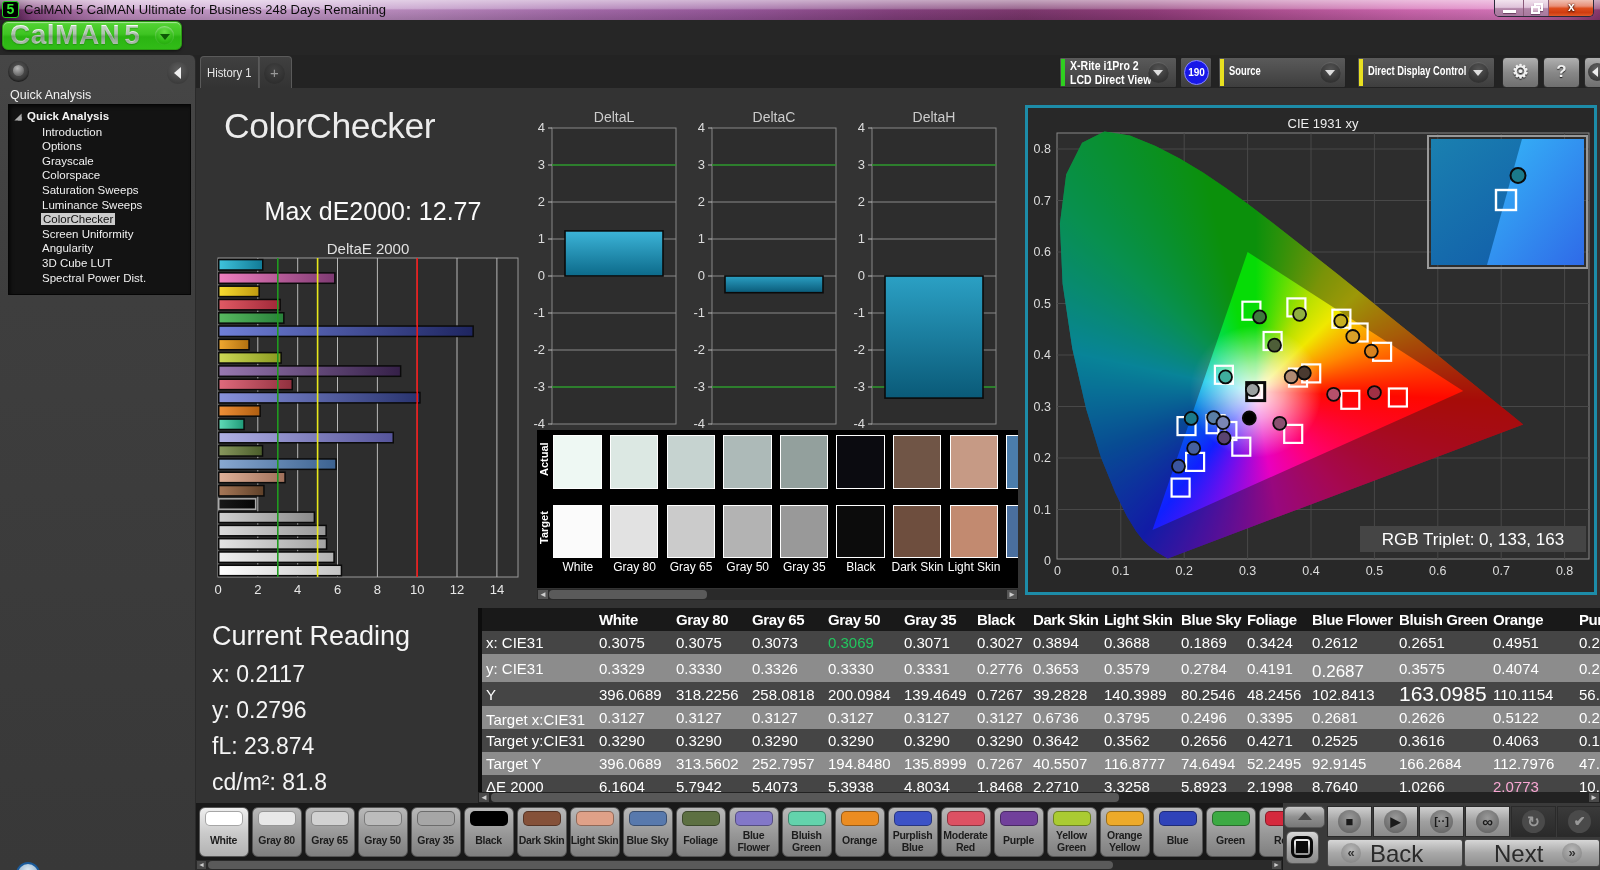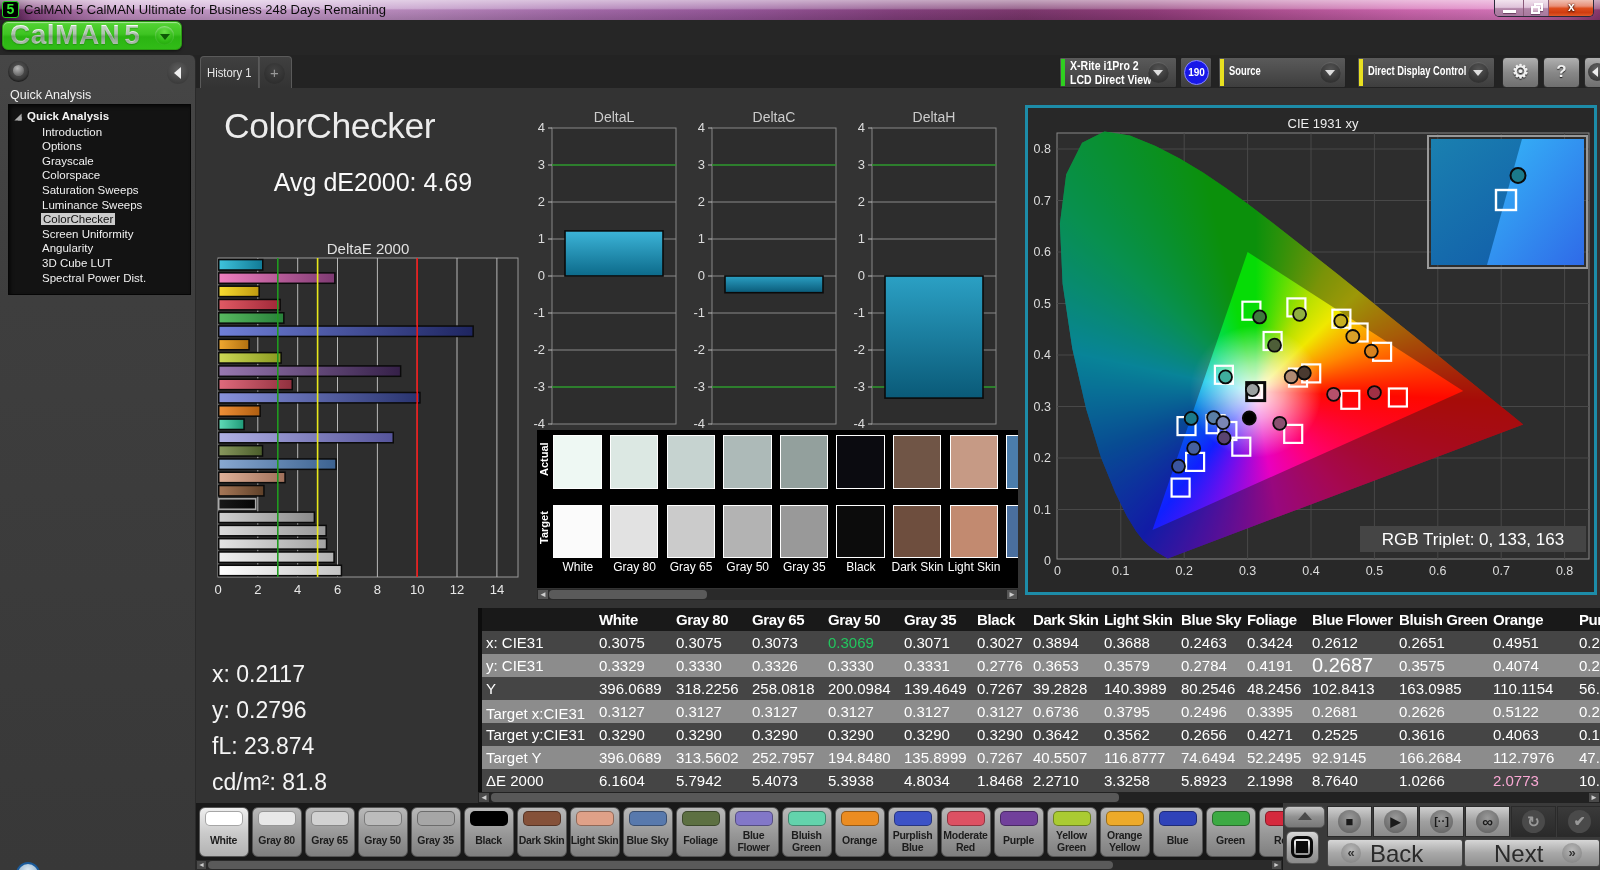--- a/index.html
+++ b/index.html
@@ -97,21 +97,21 @@
 <div class="abs" style="left:42px;top:198.49999999999997px;font-size:11.5px;color:#f0f0f0;">Luminance Sweeps</div>
 <div class="abs" style="left:41px;top:213.09999999999997px;font-size:11.5px;color:#111;background:#ccc;padding:0 2px;">ColorChecker</div>
 <div class="abs" style="left:42px;top:227.69999999999996px;font-size:11.5px;color:#f0f0f0;">Screen Uniformity</div>
 <div class="abs" style="left:42px;top:242.29999999999995px;font-size:11.5px;color:#f0f0f0;">Angularity</div>
 <div class="abs" style="left:42px;top:256.9px;font-size:11.5px;color:#f0f0f0;">3D Cube LUT</div>
 <div class="abs" style="left:42px;top:271.5px;font-size:11.5px;color:#f0f0f0;">Spectral Power Dist.</div>
 
 <div class="abs" style="left:16px;top:862px;width:24px;height:24px;border-radius:50%;background:radial-gradient(circle at 50% 30%,#dce8f2,#9ab8d0 60%,#7a98b8);border:2px solid #1a5a9a;"></div>
 
 <div class="abs" style="left:224px;top:106px;font-size:35.5px;letter-spacing:-0.5px;color:#ececec;">ColorChecker</div>
-<div class="abs" style="left:218px;top:168px;width:310px;text-align:center;font-size:25px;color:#fafafa;">Avg dE2000: 4.69</div>
+<div class="abs" style="left:218px;top:197px;width:310px;text-align:center;font-size:25px;color:#fafafa;">Max dE2000: 12.77</div>
 <div class="abs" style="left:218px;top:240px;width:300px;text-align:center;font-size:15px;color:#e0e0e0;">DeltaE 2000</div>
 
 <svg class="abs" style="left:195px;top:250px;" width="345" height="350" viewBox="0 0 345 350">
       <rect x="23" y="8" width="300" height="319" fill="#2d2d2d" stroke="#999" stroke-width="1"></rect>
       <line x1="62.8" y1="8" x2="62.8" y2="327" stroke="#b8b8b8" stroke-width="1"></line>
       <line x1="102.7" y1="8" x2="102.7" y2="327" stroke="#b8b8b8" stroke-width="1"></line>
       <line x1="142.5" y1="8" x2="142.5" y2="327" stroke="#b8b8b8" stroke-width="1"></line>
       <line x1="182.4" y1="8" x2="182.4" y2="327" stroke="#b8b8b8" stroke-width="1"></line>
       <line x1="222.2" y1="8" x2="222.2" y2="327" stroke="#b8b8b8" stroke-width="1"></line>
       <line x1="262.0" y1="8" x2="262.0" y2="327" stroke="#b8b8b8" stroke-width="1"></line>
@@ -480,20 +480,21 @@
       </defs>
       <rect x="403" y="31" width="159" height="132" fill="none" stroke="#999" stroke-width="2"></rect>
       <g clip-path="url(#insclip)">
         <rect x="406" y="34" width="153" height="126" fill="url(#insL)"></rect>
         <polygon points="497,34 559,34 559,160 462,160" fill="url(#insR)"></polygon>
       </g>
       <circle cx="493" cy="70.5" r="7.5" fill="#1b7a8a" stroke="#0a0a0a" stroke-width="2"></circle>
       <rect x="471" y="85" width="20" height="20" fill="none" stroke="#fff" stroke-width="2.4"></rect>
     </svg>
 
+<div class="abs" style="left:212px;top:621px;font-size:27px;color:#f5f5f5;">Current Reading</div>
 <div class="abs" style="left:212px;top:661px;font-size:23px;color:#f5f5f5;">x: 0.2117</div>
 <div class="abs" style="left:212px;top:697px;font-size:23px;color:#f5f5f5;">y: 0.2796</div>
 <div class="abs" style="left:212px;top:733px;font-size:23px;color:#f5f5f5;">fL: 23.874</div>
 <div class="abs" style="left:212px;top:769px;font-size:23px;color:#f5f5f5;">cd/m²: 81.8</div>
 
 <div class="abs" style="left:478px;top:608px;width:1122px;height:184px;overflow:hidden;">
       <table style="border-collapse:collapse;table-layout:fixed;width:1147px;font-family:'Liberation Sans',sans-serif;">
         <colgroup>
           <col style="width:117px">
           <col style="width:77px">
@@ -532,58 +533,58 @@
           <tr style="height:23px;background:#454545;">
             <td style="color:#fff;font-size:15px;padding:0 0 0 8px;white-space:nowrap;overflow:hidden;">x: CIE31</td>
             <td style="color:#fff;font-size:15px;padding:0 0 0 4px;white-space:nowrap;overflow:hidden;">0.3075</td>
             <td style="color:#fff;font-size:15px;padding:0 0 0 4px;white-space:nowrap;overflow:hidden;">0.3075</td>
             <td style="color:#fff;font-size:15px;padding:0 0 0 4px;white-space:nowrap;overflow:hidden;">0.3073</td>
             <td style="color:#22c55e;font-size:15px;padding:0 0 0 4px;white-space:nowrap;overflow:hidden;">0.3069</td>
             <td style="color:#fff;font-size:15px;padding:0 0 0 4px;white-space:nowrap;overflow:hidden;">0.3071</td>
             <td style="color:#fff;font-size:15px;padding:0 0 0 4px;white-space:nowrap;overflow:hidden;">0.3027</td>
             <td style="color:#fff;font-size:15px;padding:0 0 0 4px;white-space:nowrap;overflow:hidden;">0.3894</td>
             <td style="color:#fff;font-size:15px;padding:0 0 0 4px;white-space:nowrap;overflow:hidden;">0.3688</td>
-            <td style="color:#fff;font-size:15px;padding:0 0 0 4px;white-space:nowrap;overflow:hidden;">0.2463</td>
+            <td style="color:#fff;font-size:15px;padding:0 0 0 4px;white-space:nowrap;overflow:hidden;">0.1869</td>
             <td style="color:#fff;font-size:15px;padding:0 0 0 4px;white-space:nowrap;overflow:hidden;">0.3424</td>
             <td style="color:#fff;font-size:15px;padding:0 0 0 4px;white-space:nowrap;overflow:hidden;">0.2612</td>
             <td style="color:#fff;font-size:15px;padding:0 0 0 4px;white-space:nowrap;overflow:hidden;">0.2651</td>
             <td style="color:#fff;font-size:15px;padding:0 0 0 4px;white-space:nowrap;overflow:hidden;">0.4951</td>
             <td style="color:#fff;font-size:15px;padding:0 0 0 4px;white-space:nowrap;overflow:hidden;">0.21</td>
           </tr>
           <tr style="height:23px;background:#8c8c8c;">
             <td style="color:#fff;font-size:15px;padding:0 0 0 8px;white-space:nowrap;overflow:hidden;">y: CIE31</td>
             <td style="color:#fff;font-size:15px;padding:0 0 0 4px;white-space:nowrap;overflow:hidden;">0.3329</td>
             <td style="color:#fff;font-size:15px;padding:0 0 0 4px;white-space:nowrap;overflow:hidden;">0.3330</td>
             <td style="color:#fff;font-size:15px;padding:0 0 0 4px;white-space:nowrap;overflow:hidden;">0.3326</td>
             <td style="color:#fff;font-size:15px;padding:0 0 0 4px;white-space:nowrap;overflow:hidden;">0.3330</td>
             <td style="color:#fff;font-size:15px;padding:0 0 0 4px;white-space:nowrap;overflow:hidden;">0.3331</td>
             <td style="color:#fff;font-size:15px;padding:0 0 0 4px;white-space:nowrap;overflow:hidden;">0.2776</td>
             <td style="color:#fff;font-size:15px;padding:0 0 0 4px;white-space:nowrap;overflow:hidden;">0.3653</td>
             <td style="color:#fff;font-size:15px;padding:0 0 0 4px;white-space:nowrap;overflow:hidden;">0.3579</td>
             <td style="color:#fff;font-size:15px;padding:0 0 0 4px;white-space:nowrap;overflow:hidden;">0.2784</td>
             <td style="color:#fff;font-size:15px;padding:0 0 0 4px;white-space:nowrap;overflow:hidden;">0.4191</td>
-            <td style="color:#fff;font-size:20px;padding:0 0 0 4px;white-space:nowrap;overflow:hidden;margin-left:36px;">0.2687</td>
+            <td style="color:#fff;font-size:17px;padding:8px 0 0 4px;white-space:nowrap;overflow:hidden;margin-left:36px;">0.2687</td>
             <td style="color:#fff;font-size:15px;padding:0 0 0 4px;white-space:nowrap;overflow:hidden;">0.3575</td>
             <td style="color:#fff;font-size:15px;padding:0 0 0 4px;white-space:nowrap;overflow:hidden;">0.4074</td>
             <td style="color:#fff;font-size:15px;padding:0 0 0 4px;white-space:nowrap;overflow:hidden;">0.21</td>
           </tr>
           <tr style="height:23px;background:#454545;">
             <td style="color:#fff;font-size:15px;padding:0 0 0 8px;white-space:nowrap;overflow:hidden;">Y</td>
             <td style="color:#fff;font-size:15px;padding:0 0 0 4px;white-space:nowrap;overflow:hidden;">396.0689</td>
             <td style="color:#fff;font-size:15px;padding:0 0 0 4px;white-space:nowrap;overflow:hidden;">318.2256</td>
             <td style="color:#fff;font-size:15px;padding:0 0 0 4px;white-space:nowrap;overflow:hidden;">258.0818</td>
             <td style="color:#fff;font-size:15px;padding:0 0 0 4px;white-space:nowrap;overflow:hidden;">200.0984</td>
             <td style="color:#fff;font-size:15px;padding:0 0 0 4px;white-space:nowrap;overflow:hidden;">139.4649</td>
             <td style="color:#fff;font-size:15px;padding:0 0 0 4px;white-space:nowrap;overflow:hidden;">0.7267</td>
             <td style="color:#fff;font-size:15px;padding:0 0 0 4px;white-space:nowrap;overflow:hidden;">39.2828</td>
             <td style="color:#fff;font-size:15px;padding:0 0 0 4px;white-space:nowrap;overflow:hidden;">140.3989</td>
             <td style="color:#fff;font-size:15px;padding:0 0 0 4px;white-space:nowrap;overflow:hidden;">80.2546</td>
             <td style="color:#fff;font-size:15px;padding:0 0 0 4px;white-space:nowrap;overflow:hidden;">48.2456</td>
             <td style="color:#fff;font-size:15px;padding:0 0 0 4px;white-space:nowrap;overflow:hidden;">102.8413</td>
-            <td style="color:#fff;font-size:15px;padding:0 0 0 4px;white-space:nowrap;overflow:hidden;">163.0985</td>
+            <td style="color:#fff;font-size:21px;padding:0 0 0 4px;white-space:nowrap;overflow:hidden;">163.0985</td>
             <td style="color:#fff;font-size:15px;padding:0 0 0 4px;white-space:nowrap;overflow:hidden;">110.1154</td>
             <td style="color:#fff;font-size:15px;padding:0 0 0 4px;white-space:nowrap;overflow:hidden;">56.3</td>
           </tr>
           <tr style="height:23px;background:#8c8c8c;">
             <td style="color:#fff;font-size:15px;padding:4px 0 0 8px;white-space:nowrap;overflow:hidden;">Target x:CIE31</td>
             <td style="color:#fff;font-size:15px;padding:0 0 0 4px;white-space:nowrap;overflow:hidden;">0.3127</td>
             <td style="color:#fff;font-size:15px;padding:0 0 0 4px;white-space:nowrap;overflow:hidden;">0.3127</td>
             <td style="color:#fff;font-size:15px;padding:0 0 0 4px;white-space:nowrap;overflow:hidden;">0.3127</td>
             <td style="color:#fff;font-size:15px;padding:0 0 0 4px;white-space:nowrap;overflow:hidden;">0.3127</td>
             <td style="color:#fff;font-size:15px;padding:0 0 0 4px;white-space:nowrap;overflow:hidden;">0.3127</td>

